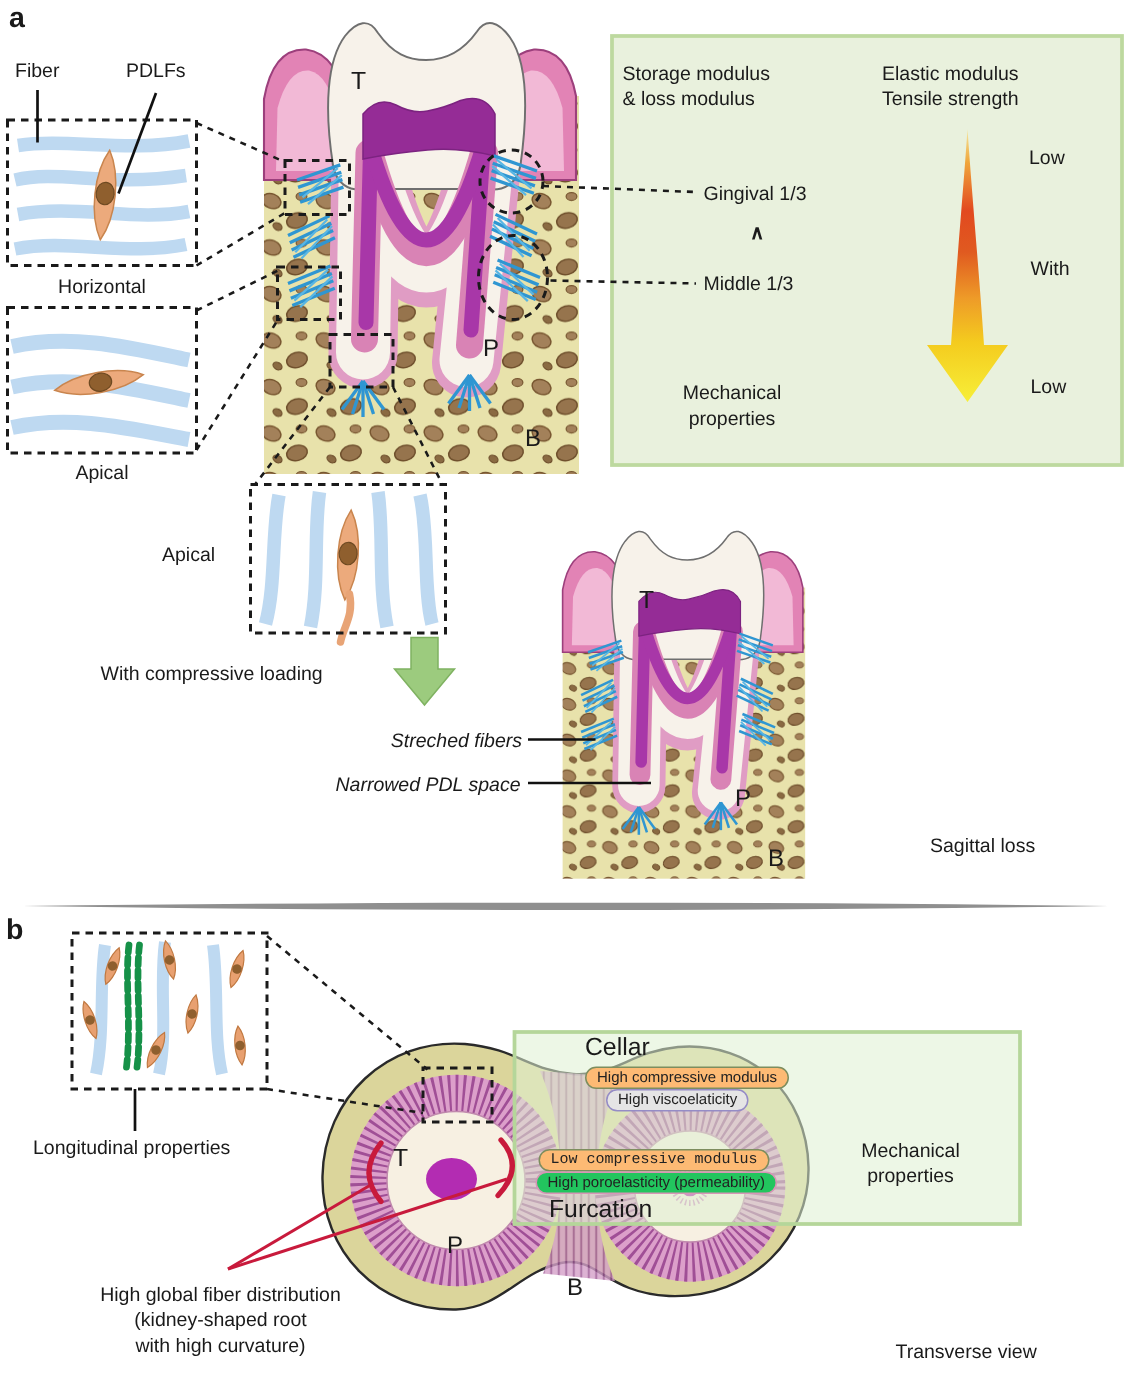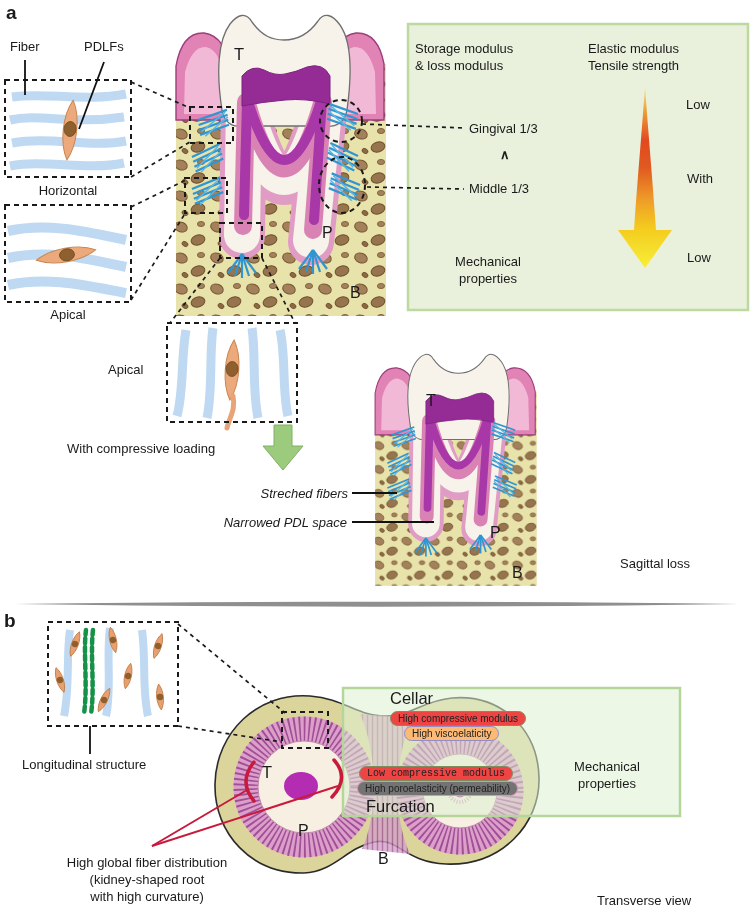--- a/index.html
+++ b/index.html
@@ -6,23 +6,23 @@
   #fig{position:relative;width:754px;height:915px;background:#fff;overflow:hidden;
        font-family:"Liberation Sans", sans-serif;color:#1a1a1a;}
   #gfx{position:absolute;left:0;top:0;}
   .lbl{position:absolute;font-size:13px;line-height:1.32;white-space:pre-line;}
   .panel-letter{font-weight:bold;font-size:19px;}
   .ctr{text-align:center;}
   .rgt{text-align:right;font-style:italic;}
   .big{font-size:16.5px;}
   .anat{font-size:16px;}
   .pill{position:absolute;font-size:10px;line-height:11px;padding:1px 7px;border-radius:8px;
-        white-space:nowrap;border:1px solid #7d8d5e;background:#ef4444;color:#222;}
-  .pill.lav{background:#fdba74;border-color:#958cc6;}
-  .pill.pnk{background:#737373;border-color:#d795b6;}
+        white-space:nowrap;border:1px solid #7d8d5e;background:#fdba74;color:#222;}
+  .pill.lav{background:#e5e5e5;border-color:#958cc6;}
+  .pill.pnk{background:#22c55e;border-color:#d795b6;}
   .caret{font-size:13px;font-weight:bold;}
 </style>
 </head>
 <body>
 
 <div id="fig">
 
 <svg id="gfx" width="754" height="915" viewBox="0 0 754 915">
   <defs>
     <pattern id="bonePat" width="36" height="31" patternUnits="userSpaceOnUse">
@@ -253,21 +253,21 @@
 <div class="lbl" style="left:686px;top:96px;">Low</div>
 <div class="lbl" style="left:687px;top:170px;">With</div>
 <div class="lbl" style="left:687px;top:249px;">Low</div>
 <div class="lbl" style="left:469px;top:120px;">Gingival 1/3</div>
 <div class="lbl caret" style="left:500px;top:146px;">∧</div>
 <div class="lbl" style="left:469px;top:180px;">Middle 1/3</div>
 <div class="lbl ctr" style="left:428px;top:253px;width:120px;">Mechanical
 properties</div>
 
 <div class="lbl panel-letter" style="left:4px;top:608px;">b</div>
-<div class="lbl" style="left:22px;top:756px;">Longitudinal structure</div>
+<div class="lbl" style="left:22px;top:756px;">Longitudinal properties</div>
 <div class="lbl big" style="left:390px;top:688px;">Cellar</div>
 <div class="pill" style="left:390px;top:711px;">High compressive modulus</div>
 <div class="pill lav" style="left:404px;top:726px;">High viscoelaticity</div>
 <div class="pill" style="left:359px;top:766px;font-family:Liberation Mono, monospace;">Low compressive modulus</div>
 <div class="pill pnk" style="left:357px;top:781px;">High poroelasticity (permeability)</div>
 <div class="lbl big" style="left:366px;top:796px;">Furcation</div>
 <div class="lbl big" style="left:262px;top:762px;">T</div>
 <div class="lbl anat" style="left:298px;top:820px;">P</div>
 <div class="lbl anat" style="left:378px;top:848px;">B</div>
 <div class="lbl ctr" style="left:542px;top:758px;width:130px;">Mechanical

